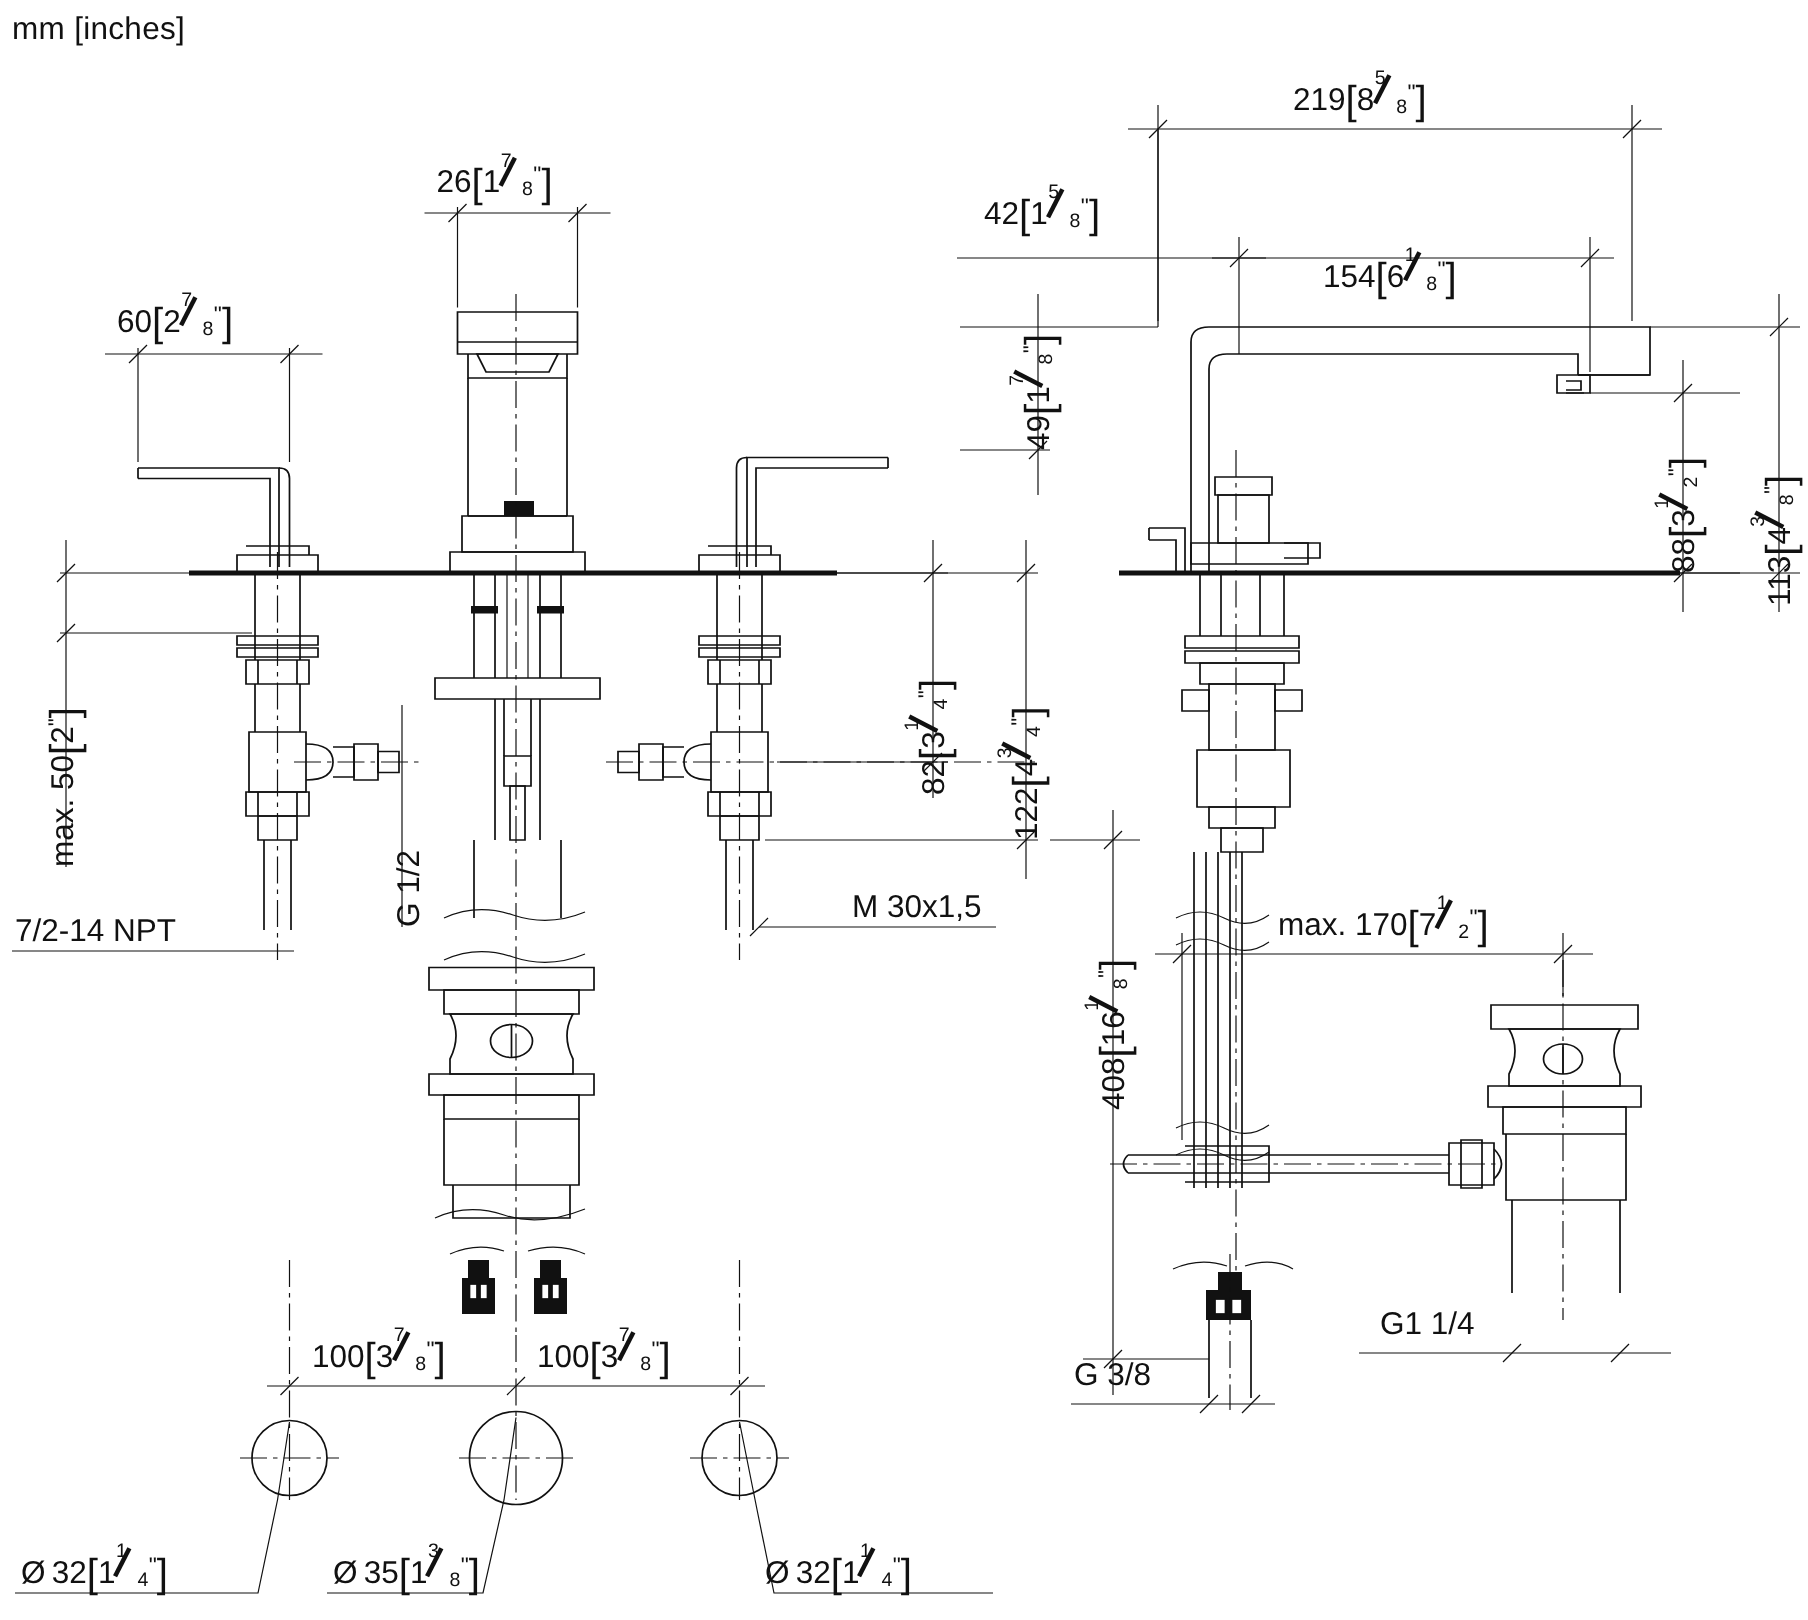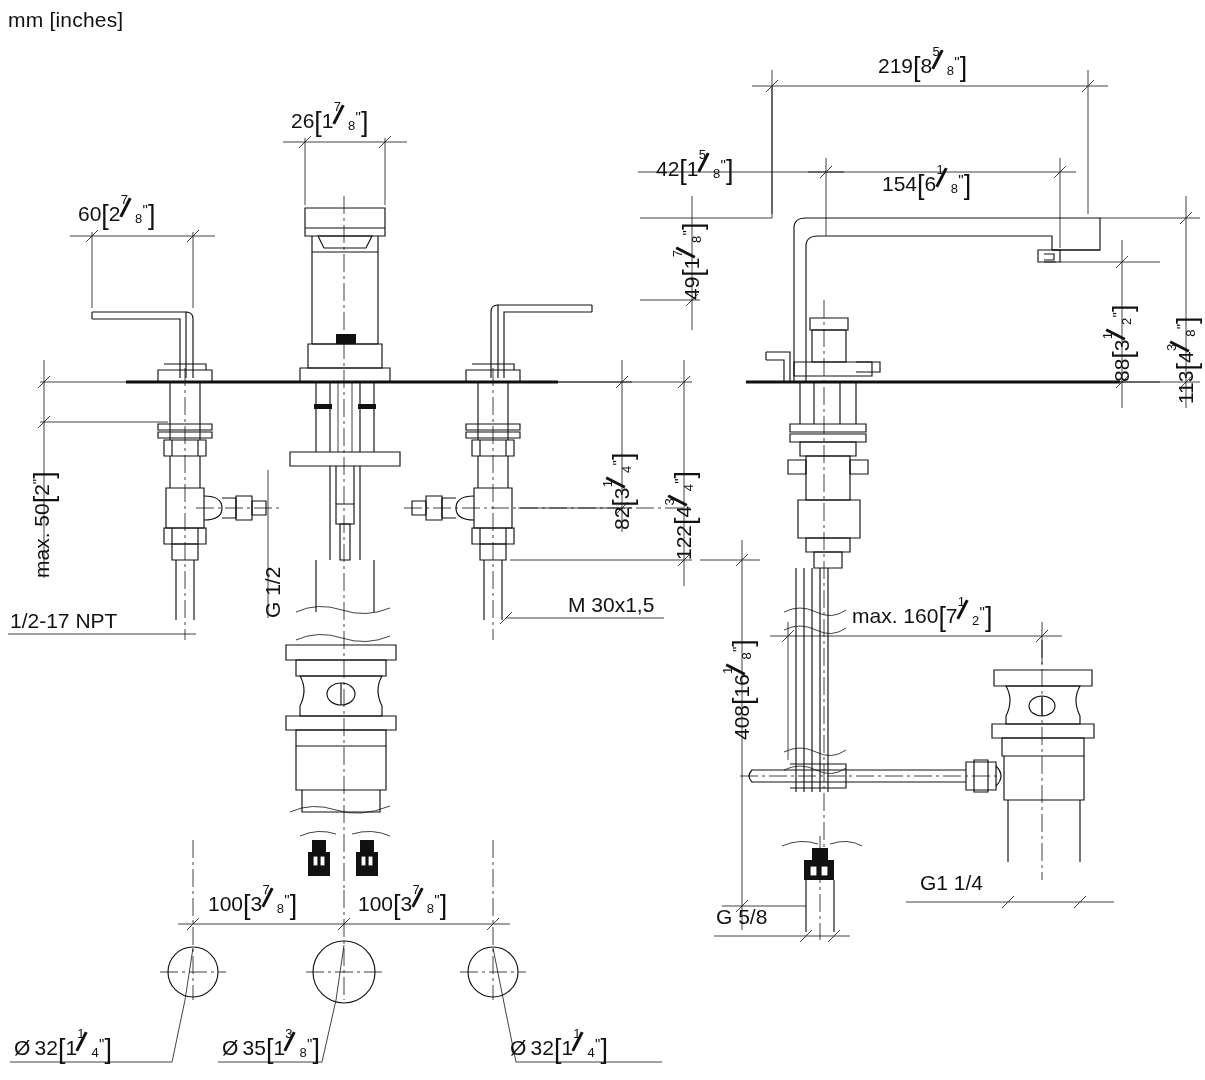--- a/index.html
+++ b/index.html
@@ -511,67 +511,67 @@
   </div>
 
   <div class="dim" style="left:208px; top:890px;">
     <span>100</span><span class="brk">[</span><span>3</span><span class="frac"><span class="n">7</span><span class="bar"></span><span class="d">8</span></span><span class="inch">"</span><span class="brk">]</span>
   </div>
 
   <div class="dim" style="left:358px; top:890px;">
     <span>100</span><span class="brk">[</span><span>3</span><span class="frac"><span class="n">7</span><span class="bar"></span><span class="d">8</span></span><span class="inch">"</span><span class="brk">]</span>
   </div>
 
-  <div class="dim" style="left:10px; top:610px;">1/2-17 NPT</div>
+  <div class="dim" style="left:10px; top:610px;">7/2-14 NPT</div>
 
   <div class="dim rot" style="left:262px; top:618px;">G 1/2</div>
 
   <div class="dim" style="left:568px; top:594px;">M 30x1,5</div>
 
-  <div class="dim" style="left:716px; top:906px;">G 5/8</div>
+  <div class="dim" style="left:716px; top:906px;">G 3/8</div>
 
   <div class="dim" style="left:920px; top:872px;text-align:right;">G1 1/4</div>
 
   <div class="dim" style="left:14px; top:1034px;">
     Ø <span>32</span><span class="brk">[</span><span>1</span><span class="frac"><span class="n">1</span><span class="bar"></span><span class="d">4</span></span><span class="inch">"</span><span class="brk">]</span>
   </div>
 
   <div class="dim" style="left:222px; top:1034px;">
     Ø <span>35</span><span class="brk">[</span><span>1</span><span class="frac"><span class="n">3</span><span class="bar"></span><span class="d">8</span></span><span class="inch">"</span><span class="brk">]</span>
   </div>
 
   <div class="dim" style="left:510px; top:1034px;">
     Ø <span>32</span><span class="brk">[</span><span>1</span><span class="frac"><span class="n">1</span><span class="bar"></span><span class="d">4</span></span><span class="inch">"</span><span class="brk">]</span>
   </div>
 
-  <div class="dim" style="left:862px; top:52px;margin-left:16px;">
+  <div class="dim" style="left:862px; top:52px;">
     <span>219</span><span class="brk">[</span><span>8</span><span class="frac"><span class="n">5</span><span class="bar"></span><span class="d">8</span></span><span class="inch">"</span><span class="brk">]</span>
   </div>
 
   <div class="dim" style="left:882px; top:128px;margin-top:42px;">
     <span>154</span><span class="brk">[</span><span>6</span><span class="frac"><span class="n">1</span><span class="bar"></span><span class="d">8</span></span><span class="inch">"</span><span class="brk">]</span>
   </div>
 
-  <div class="dim" style="left:656px; top:128px;margin-top:27px;">
+  <div class="dim" style="left:656px; top:128px;">
     <span>42</span><span class="brk">[</span><span>1</span><span class="frac"><span class="n">5</span><span class="bar"></span><span class="d">8</span></span><span class="inch">"</span><span class="brk">]</span>
   </div>
 
   <div class="dim rot" style="left:678px; top:300px;">
     <span>49</span><span class="brk">[</span><span>1</span><span class="frac"><span class="n">7</span><span class="bar"></span><span class="d">8</span></span><span class="inch">"</span><span class="brk">]</span>
   </div>
 
   <div class="dim rot" style="left:1108px; top:382px;">
     <span>88</span><span class="brk">[</span><span>3</span><span class="frac"><span class="n">1</span><span class="bar"></span><span class="d">2</span></span><span class="inch">"</span><span class="brk">]</span>
   </div>
 
   <div class="dim rot" style="left:1172px; top:404px;">
     <span>113</span><span class="brk">[</span><span>4</span><span class="frac"><span class="n">3</span><span class="bar"></span><span class="d">8</span></span><span class="inch">"</span><span class="brk">]</span>
   </div>
 
   <div class="dim rot" style="left:728px; top:740px;">
     <span>408</span><span class="brk">[</span><span>16</span><span class="frac"><span class="n">1</span><span class="bar"></span><span class="d">8</span></span><span class="inch">"</span><span class="brk">]</span>
   </div>
 
   <div class="dim" style="left:852px; top:602px;">
-    <span>max. 160</span><span class="brk">[</span><span>7</span><span class="frac"><span class="n">1</span><span class="bar"></span><span class="d">2</span></span><span class="inch">"</span><span class="brk">]</span>
+    <span>max. 170</span><span class="brk">[</span><span>7</span><span class="frac"><span class="n">1</span><span class="bar"></span><span class="d">2</span></span><span class="inch">"</span><span class="brk">]</span>
   </div>
 
 </div>
 
 </body></html>

